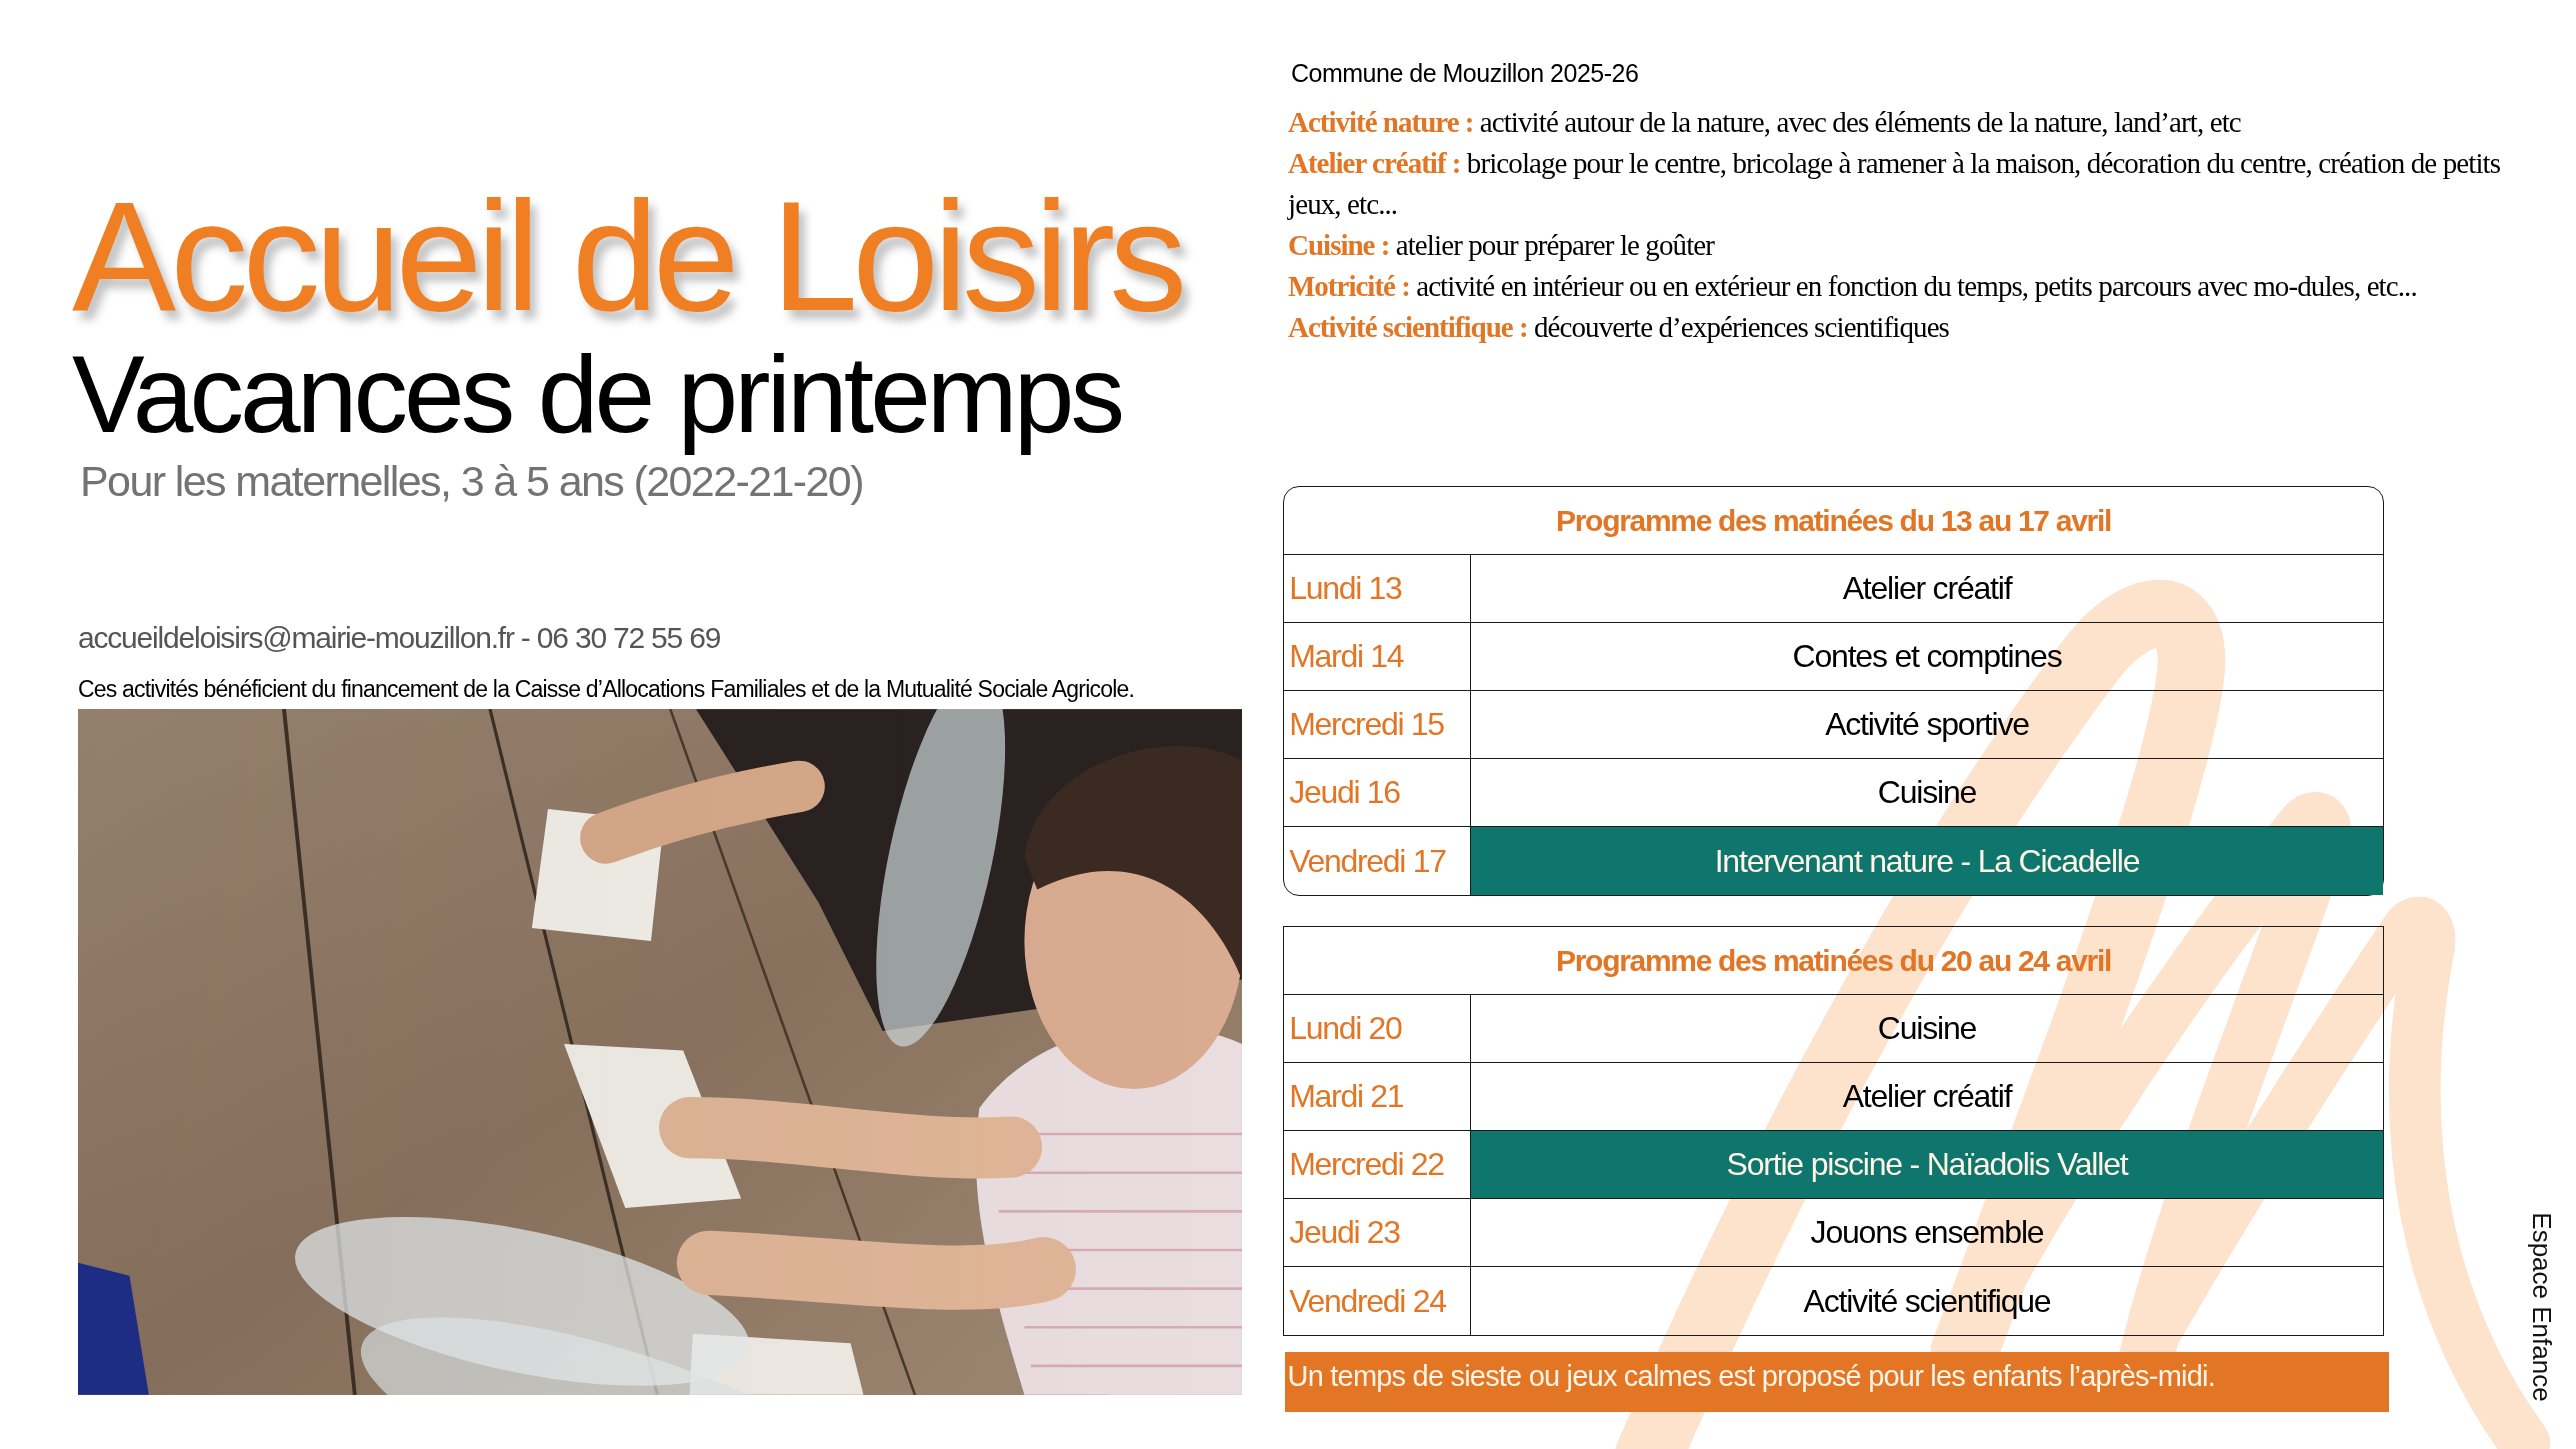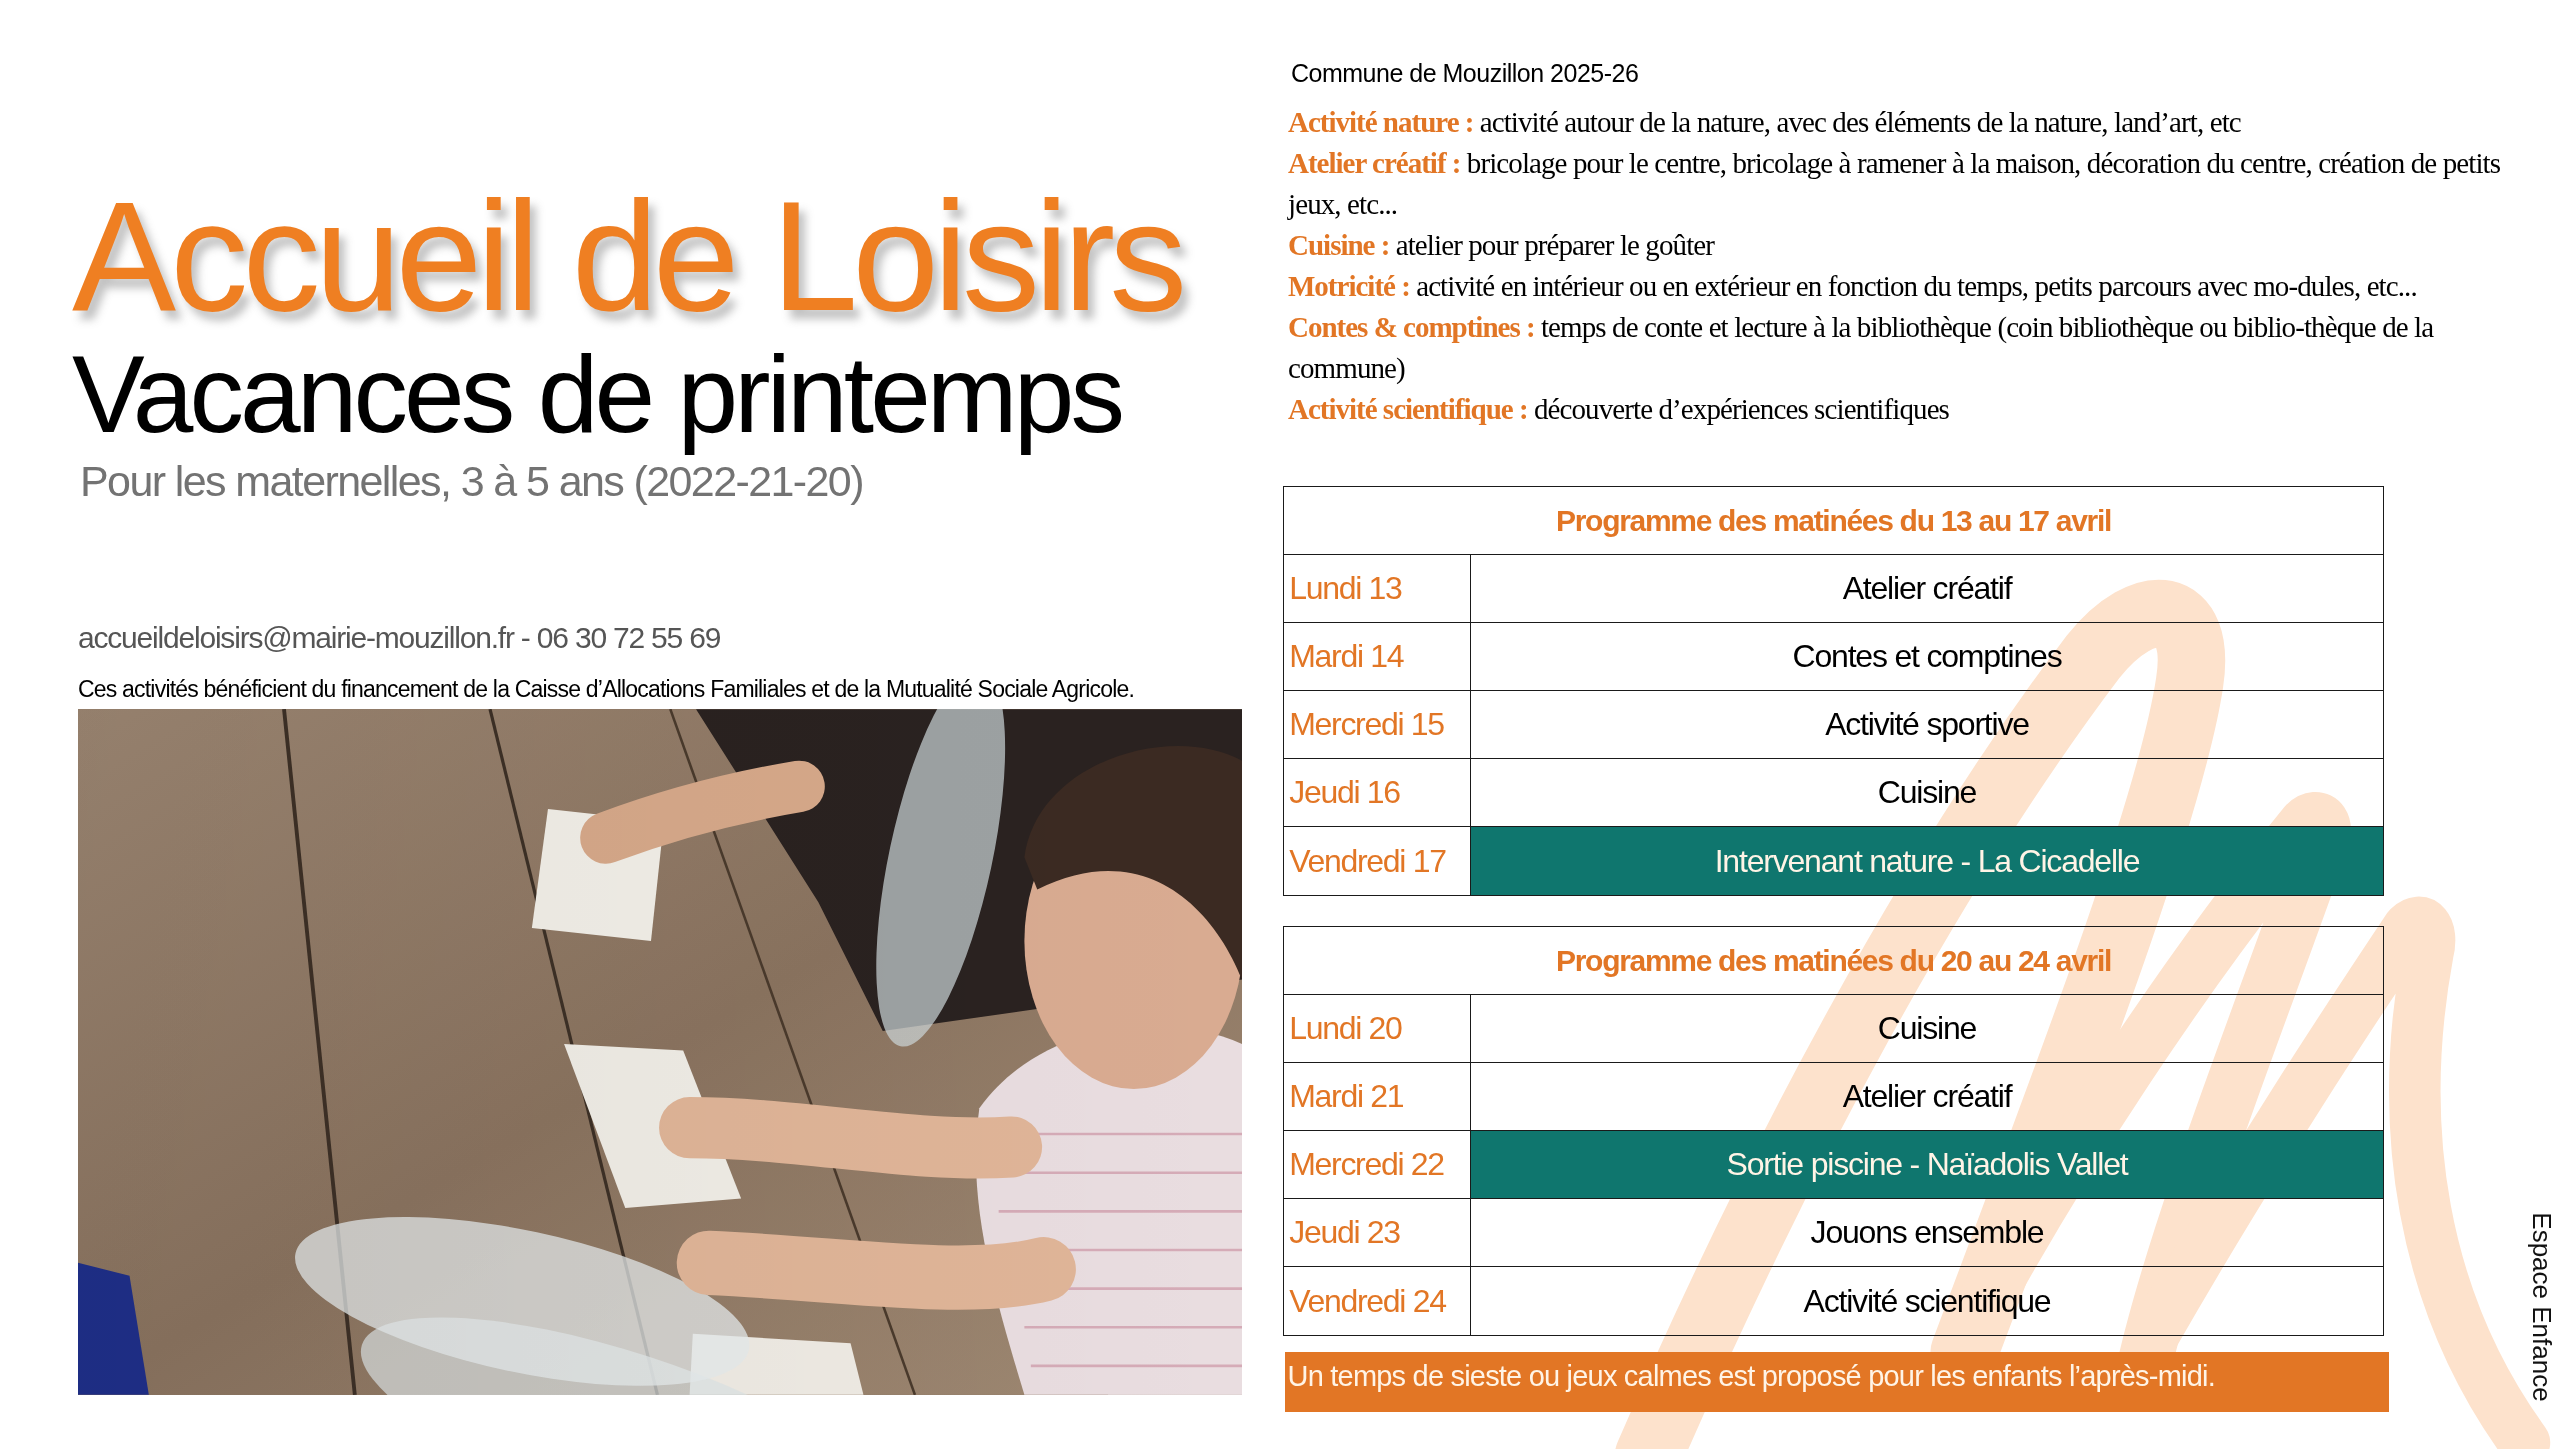--- a/index.html
+++ b/index.html
@@ -153,25 +153,24 @@
   </svg>
 </div>
 
 <div class="abs commune">Commune de Mouzillon 2025-26</div>
 
 <div class="abs legend">
   <span class="item"><span class="k">Activité nature :</span><span> activité autour de la nature, avec des éléments de la nature, land’art, etc</span></span>
   <span class="item"><span class="k">Atelier créatif :</span><span> bricolage pour le centre, bricolage à ramener à la maison, décoration du centre, création de petits jeux, etc...</span></span>
   <span class="item"><span class="k">Cuisine :</span><span> atelier pour préparer le goûter</span></span>
   <span class="item"><span class="k">Motricité :</span><span> activité en intérieur ou en extérieur en fonction du temps, petits parcours avec mo-dules, etc...</span></span>
-  <span class="item"><span class="k">Contes &amp; comptines :</span><span> temps de conte et lecture à la bibliothèque (coin bibliothèque ou biblio-thèque de la commune)</span></span>
   <span class="item"><span class="k">Activité scientifique :</span><span> découverte d’expériences scientifiques</span></span>
 </div>
 
-<div class="abs sched" style="top:486px;">
+<div class="abs sched" style="top:486px;border-radius:16px;">
   <div class="sched-head">Programme des matinées du 13 au 17 avril</div>
   <div class="sched-row">
     <div class="sched-day">Lundi 13</div>
     <div class="sched-act">Atelier créatif</div>
   </div>
   <div class="sched-row">
     <div class="sched-day">Mardi 14</div>
     <div class="sched-act">Contes et comptines</div>
   </div>
   <div class="sched-row">

